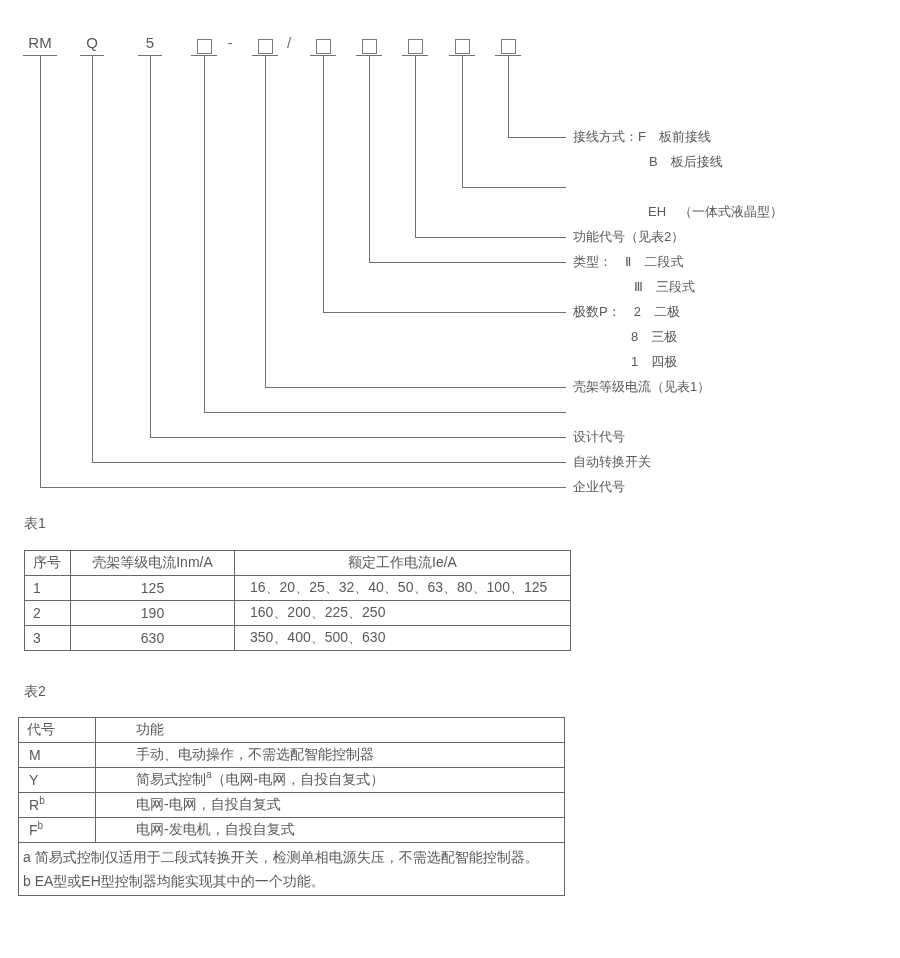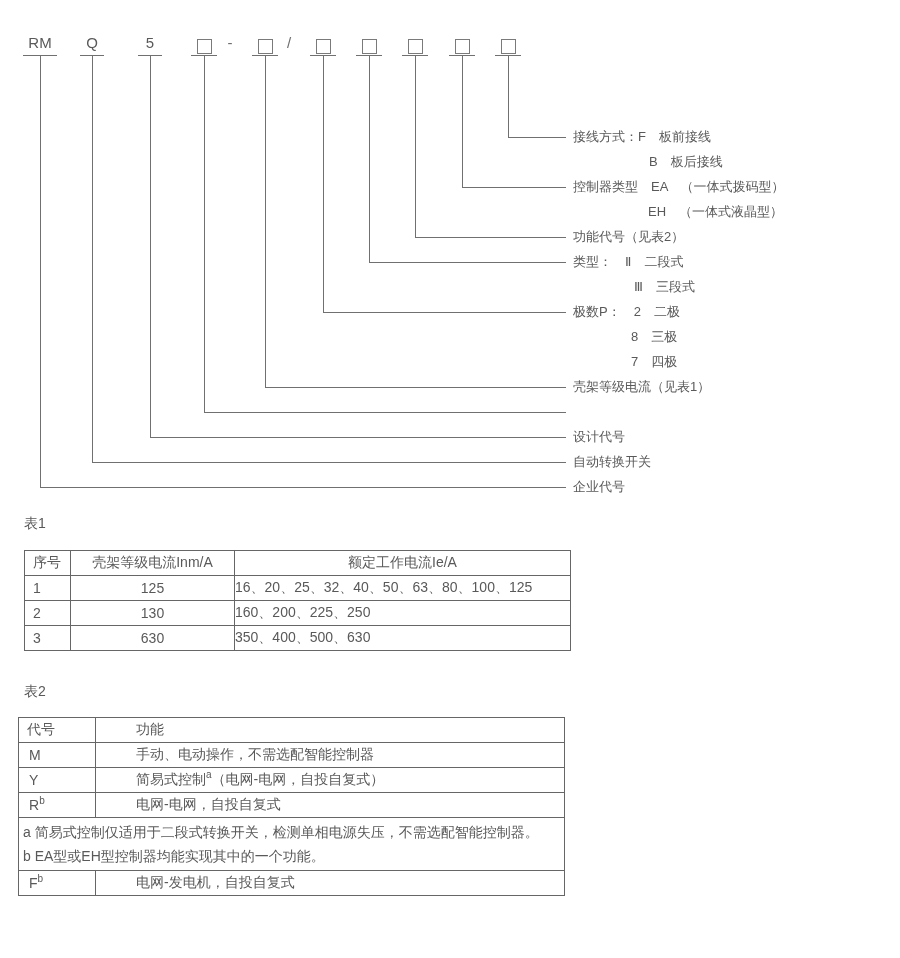--- a/index.html
+++ b/index.html
@@ -41,21 +41,21 @@
     position:absolute;border-collapse:collapse;table-layout:fixed;
     font-size:14px;color:var(--text);background:#fff;
   }
   td,th{
     border:1px solid var(--border);
     height:24px;padding:0;font-weight:normal;vertical-align:middle;
     overflow:hidden;white-space:nowrap;
   }
   .al{text-align:left;padding-left:8px;}
   .ac{text-align:center;}
-  .pl15{text-align:left;}
+  .pl15{text-align:left;padding-left:15px;}
   .pl10{text-align:left;padding-left:10px;}
   .pl40{text-align:left;padding-left:40px;}
   sup{font-size:10px;line-height:0;vertical-align:super;}
   .footcell{height:50px;padding:1px 4px 1px 4px;}
   .footline{line-height:24px;font-size:14px;white-space:nowrap;}
 </style>
 </head>
 <body>
 
 <div class="page">
@@ -101,28 +101,27 @@
   <div class="hl" style="left:369px;top:262px;width:197px"></div>
   <div class="hl" style="left:323px;top:312px;width:243px"></div>
   <div class="hl" style="left:265px;top:387px;width:301px"></div>
   <div class="hl" style="left:204px;top:412px;width:362px"></div>
   <div class="hl" style="left:150px;top:437px;width:416px"></div>
   <div class="hl" style="left:92px;top:462px;width:474px"></div>
   <div class="hl" style="left:40px;top:487px;width:526px"></div>
 
   <div class="lbl" style="left:573px;top:127px">接线方式：F　板前接线</div>
   <div class="lbl" style="left:649px;top:152px">B　板后接线</div>
-  <div class="lbl" style="left:573px;top:177px">控制器类型　EA　（一体式拨码型）</div>
   <div class="lbl" style="left:648px;top:202px">EH　（一体式液晶型）</div>
   <div class="lbl" style="left:573px;top:227px">功能代号（见表2）</div>
   <div class="lbl" style="left:573px;top:252px">类型：　Ⅱ　二段式</div>
   <div class="lbl" style="left:634px;top:277px">Ⅲ　三段式</div>
   <div class="lbl" style="left:573px;top:302px">极数P：　2　二极</div>
   <div class="lbl" style="left:631px;top:327px">8　三极</div>
-  <div class="lbl" style="left:631px;top:352px">7　四极</div>
+  <div class="lbl" style="left:631px;top:352px">1　四极</div>
   <div class="lbl" style="left:573px;top:377px">壳架等级电流（见表1）</div>
   <div class="lbl" style="left:573px;top:427px">设计代号</div>
   <div class="lbl" style="left:573px;top:452px">自动转换开关</div>
   <div class="lbl" style="left:573px;top:477px">企业代号</div>
 
   <div class="caption" style="left:24px;top:514px">表1</div>
   <table style="left:24px;top:550px;width:546px">
     <colgroup>
         <col style="width:46px">
         <col style="width:164px">
@@ -134,21 +133,21 @@
       <th class="ac">壳架等级电流Inm/A</th>
       <th class="ac">额定工作电流Ie/A</th>
     </tr>
     <tr>
       <td class="al">1</td>
       <td class="ac">125</td>
       <td class="pl15">16、20、25、32、40、50、63、80、100、125</td>
     </tr>
     <tr>
       <td class="al">2</td>
-      <td class="ac">130</td>
+      <td class="ac">190</td>
       <td class="pl15">160、200、225、250</td>
     </tr>
     <tr>
       <td class="al">3</td>
       <td class="ac">630</td>
       <td class="pl15">350、400、500、630</td>
     </tr>
   </tbody>
     </table>
 
@@ -169,25 +168,25 @@
     </tr>
     <tr>
       <td class="pl10"><span>Y</span><sup></sup></td>
       <td class="pl40"><span>简易式控制</span><sup>a</sup><span>（电网-电网，自投自复式）</span></td>
     </tr>
     <tr>
       <td class="pl10"><span>R</span><sup>b</sup></td>
       <td class="pl40"><span>电网-电网，自投自复式</span><sup></sup><span></span></td>
     </tr>
     <tr>
+      <td class="pl10"><span>F</span><sup>b</sup></td>
+      <td class="pl40"><span>电网-发电机，自投自复式</span><sup></sup><span></span></td>
+    </tr>
+    <tr>
       <td class="footcell" colspan="2">
         <div class="footline">a 简易式控制仅适用于二段式转换开关，检测单相电源失压，不需选配智能控制器。</div>
         <div class="footline">b EA型或EH型控制器均能实现其中的一个功能。</div>
       </td>
-    </tr>
-    <tr>
-      <td class="pl10"><span>F</span><sup>b</sup></td>
-      <td class="pl40"><span>电网-发电机，自投自复式</span><sup></sup><span></span></td>
     </tr>
   </tbody>
     </table>
 
 </div>
 
 </body></html>

